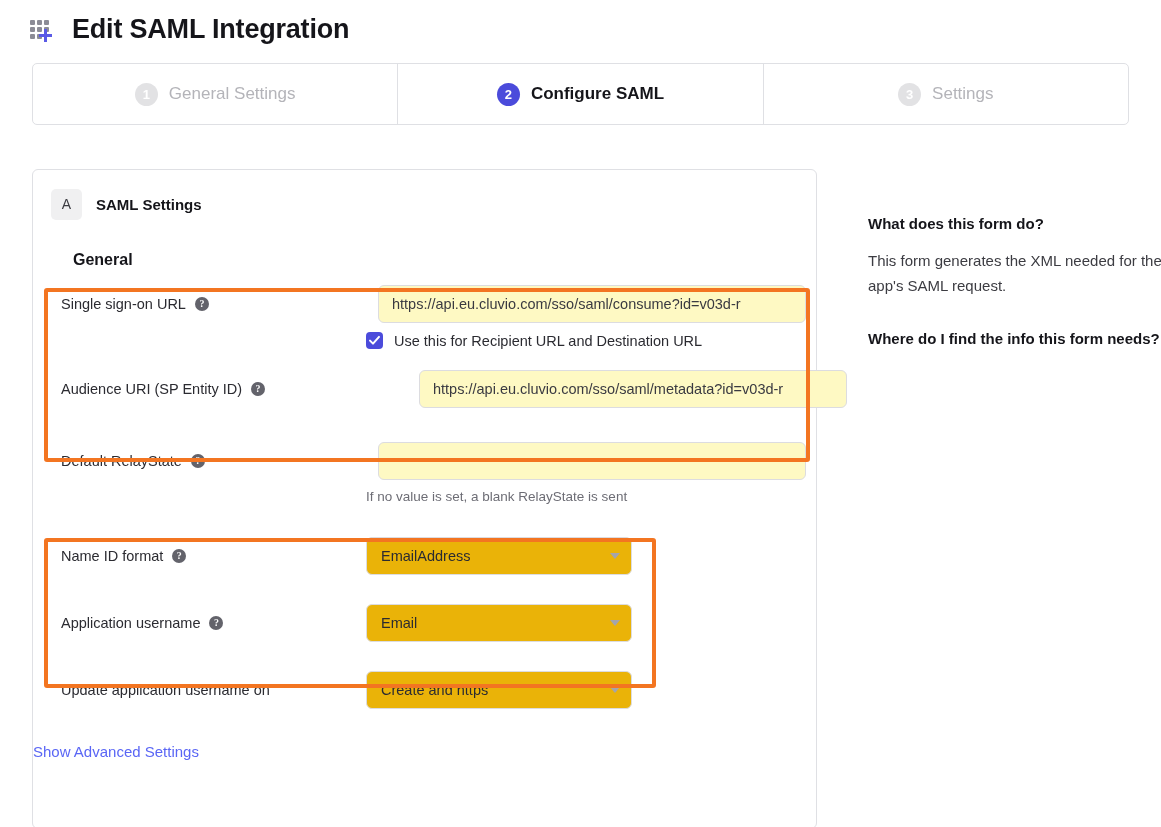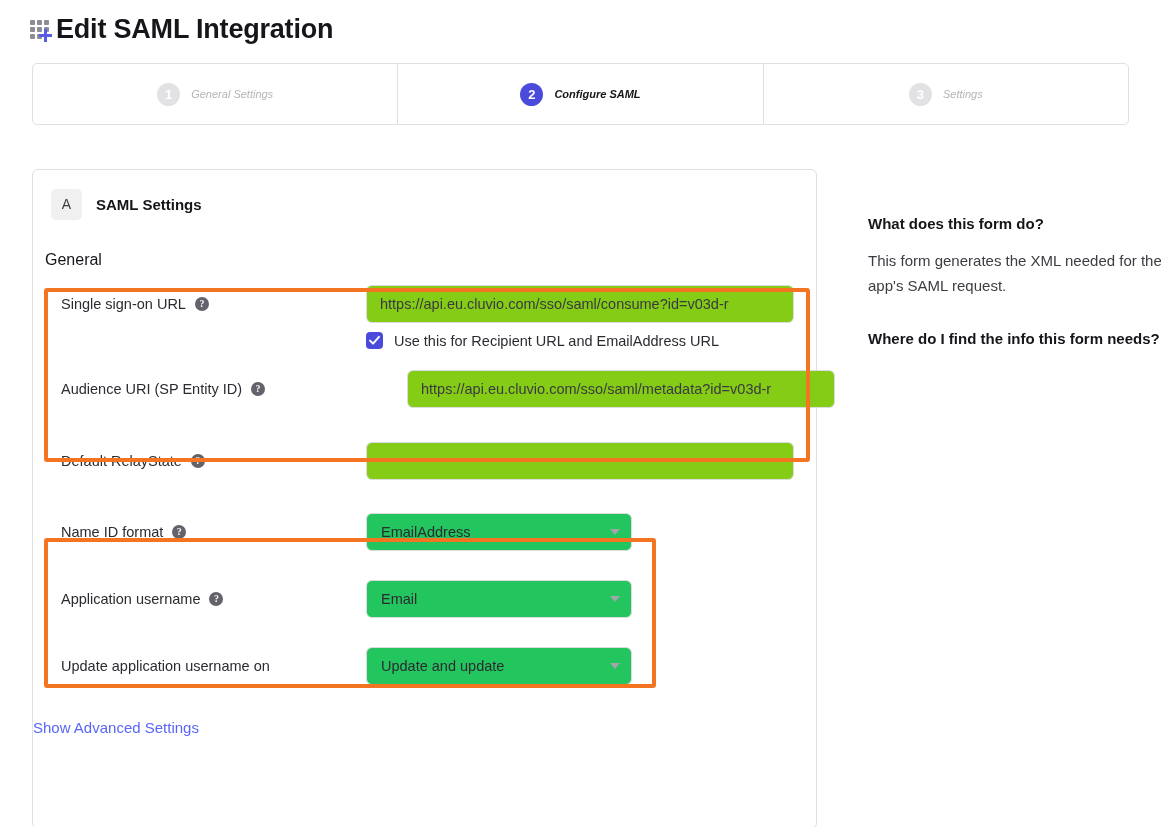--- a/index.html
+++ b/index.html
@@ -16,20 +16,21 @@
     position: relative;
   }
 
   
   .page-header {
     display: flex;
     align-items: center;
     padding: 13px 0 0 28px;
     height: 44px;
     box-sizing: border-box;
+    gap: 16px;
   }
   .app-grid-icon {
     position: relative;
     width: 28px;
     height: 26px;
     flex: 0 0 28px;
     margin-right: 0px;
   }
   .app-grid-icon .sq {
     position: absolute;
@@ -82,24 +83,23 @@
     background: #e2e2e4;
     color: #ffffff;
     font-size: 13px;
     font-weight: 700;
     display: flex;
     align-items: center;
     justify-content: center;
     flex: 0 0 23px;
   }
   .step-label {
-    font-size: 11px;
+    font-size: 17px;
     color: #b4b4b9;
     font-weight: 400;
-    font-style: italic;
   }
   .step.active .step-num { background: #4b4bdb; color: #ffffff; }
   .step.active .step-label { color: #15151a; font-weight: 700; }
 
   
   .content {
     display: flex;
     margin: 44px 0 0 32px;
     align-items: flex-start;
   }
@@ -134,23 +134,23 @@
     color: #3c3c42;
     flex: 0 0 31px;
   }
   .section-title {
     font-size: 15px;
     font-weight: 700;
     color: #15151a;
   }
   .group-title {
     font-size: 16px;
-    font-weight: 400;
+    font-weight: 700;
     color: #15151a;
-    margin: 31px 0 0 12px;
+    margin: 31px 0 0 40px;
   }
 
   
   .row {
     display: flex;
     align-items: flex-start;
     padding: 0 0 0 28px;
     box-sizing: border-box;
   }
   .row-label {
@@ -177,31 +177,32 @@
     flex: 0 0 14px;
     font-family: "Liberation Serif", serif;
   }
   .row-control { flex: 1 1 auto; }
 
   .text-input {
     width: 428px;
     height: 38px;
     border: 1px solid #dcdce0;
     border-radius: 6px;
-    background: #84cc16;
+    background: #fef9c3;
     font-size: 14.5px;
     color: #3a3a41;
     padding: 16px 13px;
     box-sizing: border-box;
     font-family: "Liberation Sans", sans-serif;
     outline: none;
     display: flex;
     align-items: center;
     white-space: nowrap;
     overflow: hidden;
+    margin-left: 12px;
   }
   .hint {
     font-size: 13.5px;
     color: #6d6d75;
     margin-top: 9px;
   }
 
   .check-line {
     display: flex;
     align-items: center;
@@ -220,21 +221,21 @@
   .check-label {
     font-size: 14.5px;
     color: #2b2b31;
   }
 
   .select {
     width: 266px;
     height: 38px;
     border: 1px solid #dcdce0;
     border-radius: 6px;
-    background: #22c55e;
+    background: #eab308;
     display: flex;
     align-items: center;
     justify-content: space-between;
     padding: 0 11px 0 14px;
     box-sizing: border-box;
     font-size: 14.5px;
     color: #2b2b31;
   }
   .caret {
     width: 0; height: 0;
@@ -339,21 +340,21 @@
         <span class="help-icon">?</span>
       </div>
       <div class="row-control">
         <div class="text-input">https://api.eu.cluvio.com/sso/saml/consume?id=v03d-r</div>
         <div class="check-line">
           <span class="checkbox">
             <svg width="13" height="13" viewBox="0 0 13 13" aria-hidden="true">
               <path d="M2 6.6 L5 9.6 L11 2.9" stroke="#ffffff" stroke-width="2" fill="none" stroke-linecap="round" stroke-linejoin="round"></path>
             </svg>
           </span>
-          <span class="check-label">Use this for Recipient URL and EmailAddress URL</span>
+          <span class="check-label">Use this for Recipient URL and Destination URL</span>
         </div>
       </div>
     </div>
 
     <div class="row" style="margin-top:21px;gap:41px;">
       <div class="row-label">
         <span>Audience URI (SP Entity ID)</span>
         <span class="help-icon">?</span>
       </div>
       <div class="row-control">
@@ -361,20 +362,21 @@
       </div>
     </div>
 
     <div class="row" style="margin-top:34px;">
       <div class="row-label">
         <span>Default RelayState</span>
         <span class="help-icon">?</span>
       </div>
       <div class="row-control">
         <div class="text-input"></div>
+        <div class="hint">If no value is set, a blank RelayState is sent</div>
       </div>
     </div>
 
     <div class="row" style="margin-top:33px;">
       <div class="row-label">
         <span>Name ID format</span>
         <span class="help-icon">?</span>
       </div>
       <div class="row-control">
         <div class="select">
@@ -396,21 +398,21 @@
         </div>
       </div>
     </div>
 
     <div class="row" style="margin-top:29px;">
       <div class="row-label">
         <span>Update application username on</span>
       </div>
       <div class="row-control">
         <div class="select">
-          <span>Update and update</span>
+          <span>Create and https</span>
           <span class="caret"></span>
         </div>
       </div>
     </div>
 
     <div class="link-row">
       <a class="adv-link">Show Advanced Settings</a>
     </div>
 
   </div>

